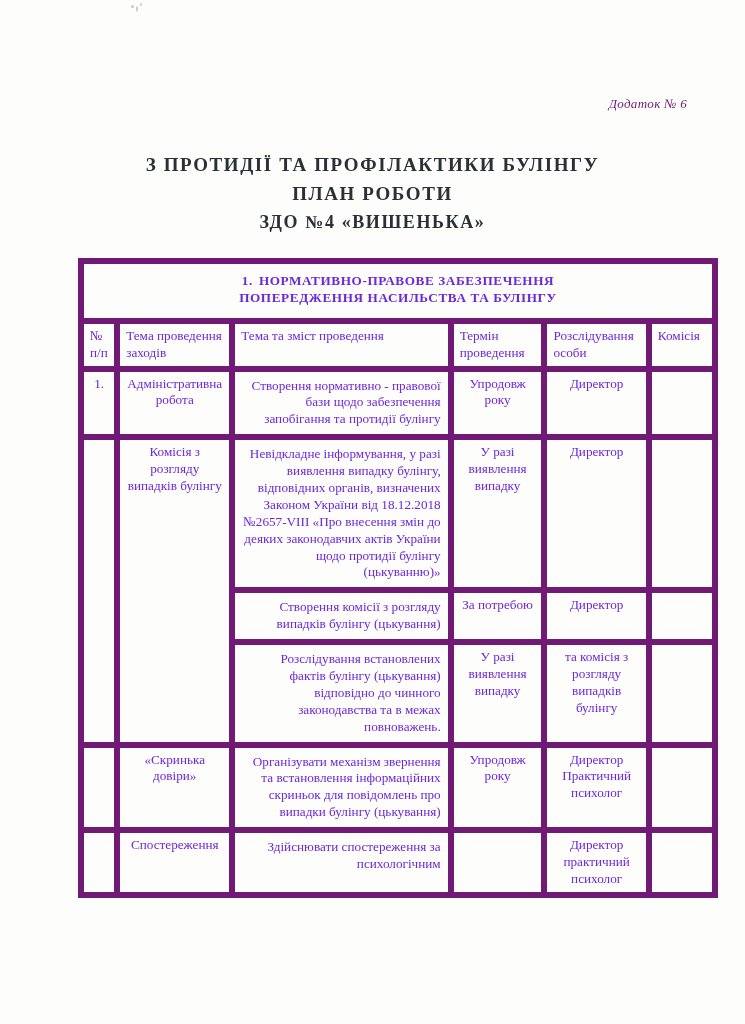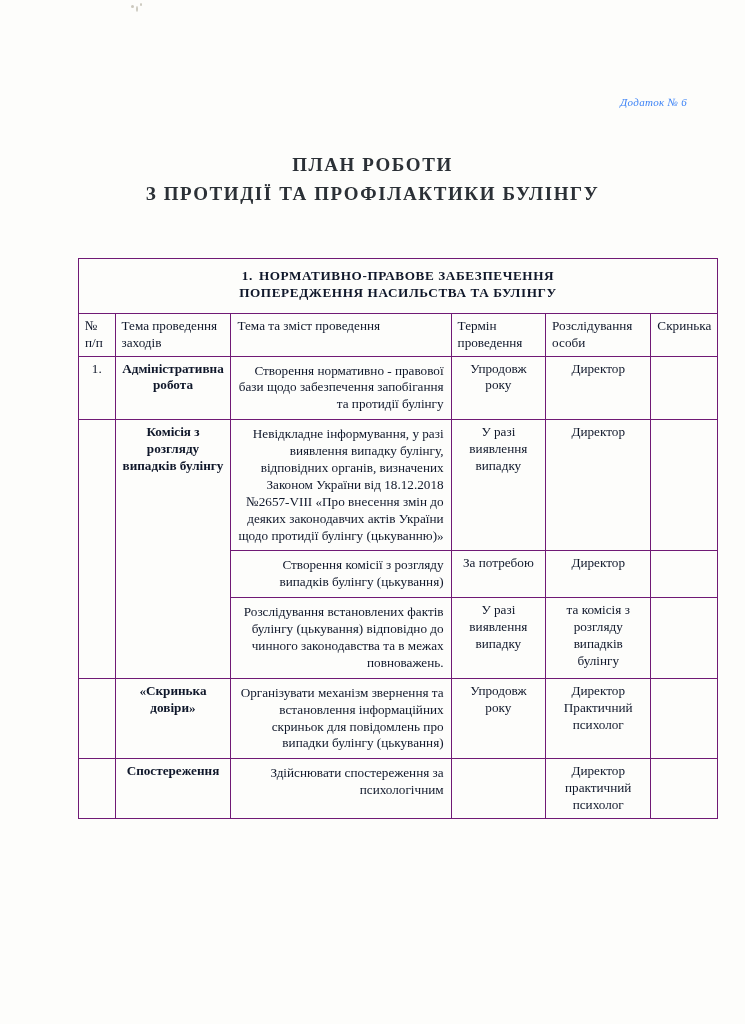--- a/index.html
+++ b/index.html
@@ -30,22 +30,22 @@
   }
   .s1 { left: 131px; top: 5px;  width: 3px;  height: 3px; }
   .s2 { left: 136px; top: 6px;  width: 2px;  height: 6px; }
   .s3 { left: 140px; top: 3px;  width: 2px;  height: 3px; }
 
   .appendix {
     position: absolute;
     right: 58px;
     top: 96px;
     font-style: italic;
-    font-size: 11px;
-    color: #3b82f6;
+    font-size: 13px;
+    color: #701a75;
     letter-spacing: .3px;
   }
 
   .title-block {
     position: absolute;
     left: 0;
     right: 0;
     top: 150px;
     text-align: center;
   }
@@ -61,61 +61,62 @@
 
   table.plan {
     position: absolute;
     left: 78px;
     top: 258px;
     width: 640px;
     border-collapse: collapse;
     table-layout: fixed;
   }
   table.plan td, table.plan th {
-    border: 1px solid #701a75;
+    border: 6px solid #701a75;
     vertical-align: top;
     padding: 4px 6px;
     font-size: 13.2px;
     line-height: 1.28;
-    color: #0f172a;
+    color: #6d28d9;
   }
   .section-head {
     text-align: center;
     font-weight: bold;
     font-size: 15px;
     letter-spacing: .6px;
     padding: 9px 10px 11px 10px !important;
     line-height: 1.35;
   }
   .section-head .num { margin-right: 6px; }
   td.c { text-align: center; }
   td.mid { vertical-align: middle; }
-  td.b { font-weight: bold; }
+  td.b { font-weight: normal; }
   .cellpad { padding: 6px 7px !important; text-align: right; }
   .col-no     { width: 34px; }
   .col-form   { width: 108px; }
   .col-theme  { width: 205px; }
   .col-term   { width: 88px; }
   .col-resp   { width: 98px; }
   .col-note   { width: 62px; }
 </style>
 </head>
 <body>
 
 <div class="page">
 
   <div class="speck s1"></div>
   <div class="speck s2"></div>
   <div class="speck s3"></div>
 
   <div class="appendix">Додаток № 6</div>
 
   <div class="title-block">
+    <div class="title-line t2">З ПРОТИДІЇ ТА ПРОФІЛАКТИКИ БУЛІНГУ</div>
     <div class="title-line t1">ПЛАН РОБОТИ</div>
-    <div class="title-line t2">З ПРОТИДІЇ ТА ПРОФІЛАКТИКИ БУЛІНГУ</div>
+    <div class="title-line t3">ЗДО №4 «ВИШЕНЬКА»</div>
   </div>
 
   <table class="plan">
     <colgroup>
       <col class="col-no">
       <col class="col-form">
       <col class="col-theme">
       <col class="col-term">
       <col class="col-resp">
       <col class="col-note">
@@ -126,21 +127,21 @@
           <span class="num">1.</span><span>НОРМАТИВНО-ПРАВОВЕ ЗАБЕЗПЕЧЕННЯ</span><br>
           <span>ПОПЕРЕДЖЕННЯ НАСИЛЬСТВА ТА БУЛІНГУ</span>
         </td>
       </tr>
       <tr>
         <td>№ п/п</td>
         <td>Тема проведення заходів</td>
         <td>Тема та зміст проведення</td>
         <td>Термін проведення</td>
         <td>Розслідування особи</td>
-        <td>Скринька</td>
+        <td>Комісія</td>
       </tr>
 
       <tr>
         <td class="c mid">1.</td>
         <td class="c mid b">Адміністративна робота</td>
         <td class="cellpad">Створення нормативно - правової бази щодо забезпечення запобігання та протидії булінгу</td>
         <td class="c mid">Упродовж року</td>
         <td class="c mid">Директор</td>
         <td></td>
       </tr>

